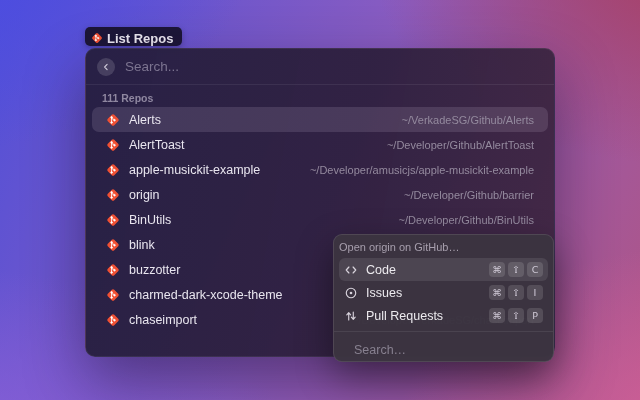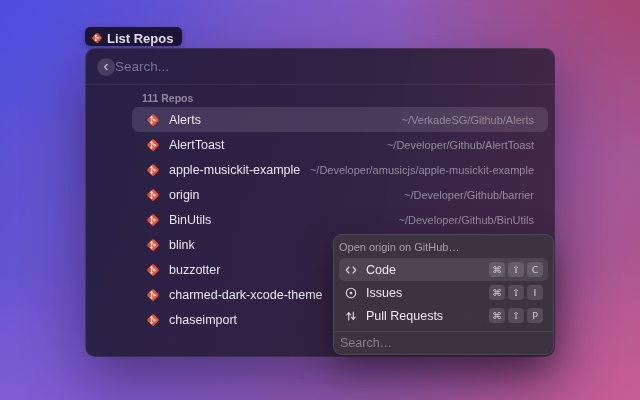--- a/index.html
+++ b/index.html
@@ -27,31 +27,31 @@
 
   
   .window{
     position:absolute; left:85px; top:48px; width:470px; height:309px;
     border-radius:10px; overflow:hidden;
     background:linear-gradient(100deg, rgba(38,31,65,.97) 0%, rgba(46,32,62,.96) 55%, rgba(63,38,66,.95) 100%);
     border:1px solid rgba(255,255,255,.07);
     box-shadow:0 24px 60px rgba(20,8,40,.45);
   }
   .searchbar{
-    height:36px; display:flex; align-items:center; padding:0 11px;
+    height:36px; display:flex; align-items:center; gap:10px; padding:0 11px;
     border-bottom:1px solid rgba(255,255,255,.07);
   }
   .back-btn{
     width:18px; height:18px; border-radius:50%;
     background:rgba(255,255,255,.14);
     display:flex; align-items:center; justify-content:center; flex:0 0 auto;
   }
   .search-text{ color:#7c7490; font-size:13.5px; }
 
-  .list{ padding:4px 6px 0;margin-left:40px; }
+  .list{ padding:4px 6px 0; }
   .section-header{ height:18px; line-height:18px; padding:0 10px; color:#8f87a0; font-size:10.5px; font-weight:600; }
   .row{
     height:25px; display:flex; align-items:center; gap:9px;
     padding:0 14px; border-radius:7px;
   }
   .row.selected{ background:rgba(240,226,246,.13); }
   .row .name{ color:#e9e6ef; font-size:12.5px; font-weight:500; white-space:nowrap; }
   .row .path{ margin-left:auto; color:#948a9e; font-size:11px; white-space:nowrap; }
   .gicon{ flex:0 0 auto; display:block; }
 
@@ -73,21 +73,21 @@
   .menu-item .mi-label{ font-size:12.5px; color:#eceaee; }
   .mi-icon{ flex:0 0 auto; display:block; }
   .keys{ margin-left:auto; display:flex; gap:3px; }
   .keycap{
     min-width:16px; height:15px; padding:0 2px; border-radius:4px;
     background:rgba(255,255,255,.13); color:#cfc9d6;
     font-size:9.5px; font-family:"DejaVu Sans",sans-serif;
     display:flex; align-items:center; justify-content:center;
   }
   .menu-divider{ height:1px; background:rgba(255,255,255,.08); margin-top:1px; }
-  .menu-search{ height:22px; display:flex; align-items:center; padding:0 6px; color:#87808f; font-size:12.5px; }
+  .menu-search{ height:22px; display:flex; align-items:center; padding:0 20px; color:#87808f; font-size:12.5px;margin-top:7px; }
 </style>
 </head>
 <body>
 
 <div class="stage">
 
   <div class="cmd-tag">
     <svg class="gicon" width="12" height="12" viewBox="0 0 16 16">
       <rect x="2.8" y="2.8" width="10.4" height="10.4" rx="2" transform="rotate(45 8 8)" fill="#F05033"></rect>
       <g stroke="#fff" stroke-width="1" fill="#fff">

